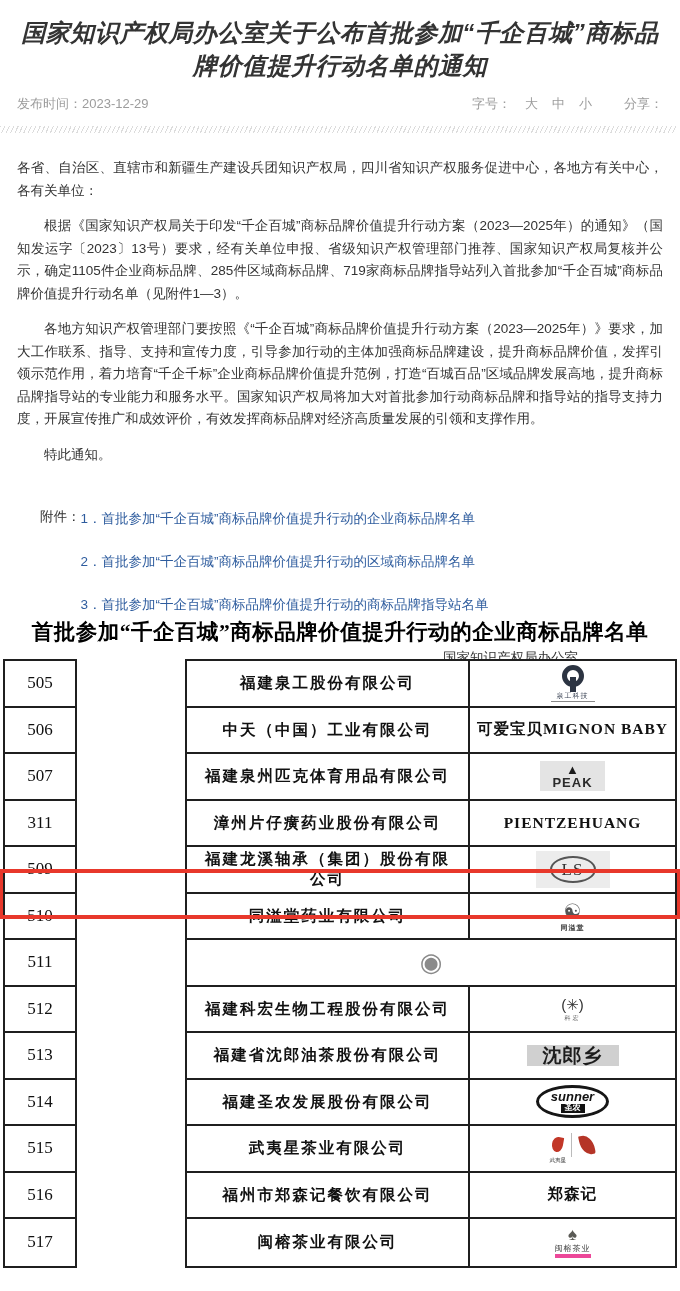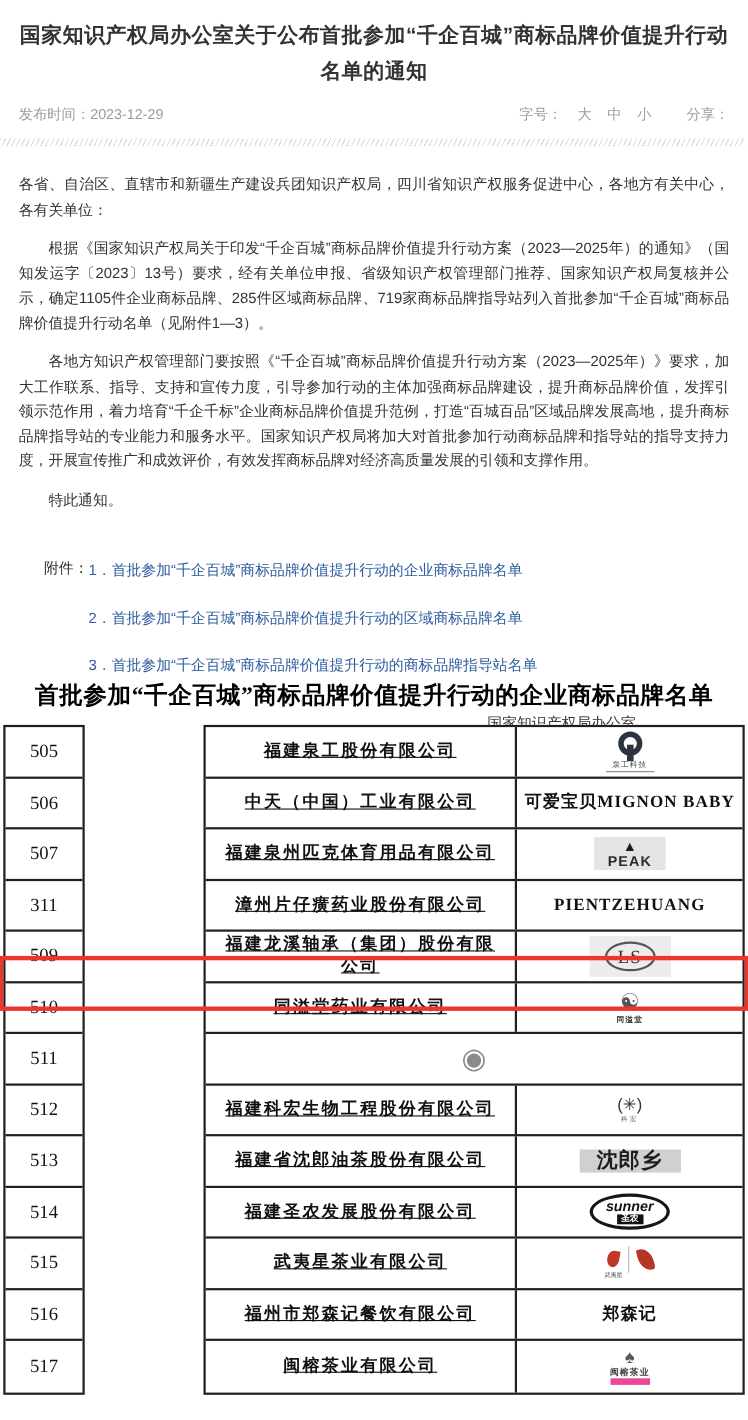--- a/index.html
+++ b/index.html
@@ -3,22 +3,22 @@
 <meta charset="utf-8">
 <style>
   * { margin:0; padding:0; box-sizing:border-box; }
   html,body { background:#fff; }
   .page {
     position:relative; width:680px; height:1291px; overflow:hidden;
     background:#fff; font-family:"Liberation Sans", sans-serif; color:#333;
   }
   
   .notice-title {
-    margin:16px 17px 0; font-size:19px; font-weight:bold; line-height:33px;
-    text-align:center; color:#333; letter-spacing:0.5px;
+    margin:16px 17px 0; font-size:24px; font-weight:bold; line-height:33px;
+    text-align:center; color:#333; letter-spacing:0.5px;font-style:italic;
   }
   .meta-row {
     display:flex; justify-content:space-between; align-items:center;
     margin:13px 17px 0 17px; font-size:13px; color:#9c9c9c;
   }
   .meta-right { display:flex; align-items:center; gap:14px; color:#9c9c9c; }
   .size-btn { cursor:pointer; }
   .share-label { margin-left:18px; }
   .hatch-divider {
     margin-top:13px; height:7px; width:677px;
@@ -55,21 +55,21 @@
   .main-col {
     position:absolute; left:185px; top:42px; width:492px;
     border:2px solid #1f1f1f; background:#fff;
   }
   .t-row { display:flex; height:46.5px; border-bottom:2px solid #1f1f1f; }
   .t-row:last-child { border-bottom:none; }
   .cell.company {
     width:283px; border-right:2px solid #1f1f1f;
     display:flex; align-items:center; justify-content:center; text-align:center;
     font-family:"Liberation Serif","DejaVu Serif",serif; font-weight:bold;
-    font-size:15.5px; letter-spacing:2px; color:#111; line-height:20px; padding:0 12px;text-decoration:underline;
+    font-size:15.5px; letter-spacing:2px; color:#111; line-height:20px; padding:0 12px;
   }
   .cell.brand {
     flex:1; display:flex; align-items:center; justify-content:center; overflow:visible;
   }
   .brand-text {
     font-family:"Liberation Serif","DejaVu Serif",serif; font-weight:bold;
     font-size:15.5px; letter-spacing:1px; color:#111;
   }
   
   .brand-logo { display:none; }
@@ -116,21 +116,21 @@
     order:1; width:11px; height:15px; background:#c23728;
     border-radius:55% 5% 55% 55%; transform:rotate(10deg); font-size:0;
   }
   .brand-logo[data-kind="wuyistar"]::before { content:""; order:2; width:1px; height:24px; background:#bbb; margin:0 8px; }
   .brand-logo[data-kind="wuyistar"]::after {
     content:""; order:3; width:14px; height:20px; background:#b53527;
     border-radius:5% 75% 15% 75%; transform:rotate(-12deg);
   }
   .brand-logo[data-kind="wuyistar"] .logo-caption { position:absolute; left:-2px; bottom:0; font-size:5.5px; color:#444; }
   .brand-logo[data-kind="minrong"] .logo-glyph { font-size:17px; color:#5a5a55; }
-  .brand-logo[data-kind="minrong"] .logo-caption { font-size:8px; font-weight:bold; color:#3c3c3c; margin-top:2px; letter-spacing:1px; border-bottom:6px solid #ec4899; padding-bottom:1px; }
+  .brand-logo[data-kind="minrong"] .logo-caption { font-size:8px; font-weight:normal; color:#3c3c3c; margin-top:2px; letter-spacing:1px; border-bottom:4px solid #ec4899; padding-bottom:1px; }
   
   .highlight-box {
     position:absolute; left:-1px; top:869px; width:682px; height:50px;
     border:4px solid #e8382b; z-index:5; pointer-events:none;
   }
 </style>
 </head>
 <body>
 
 <div class="page">

